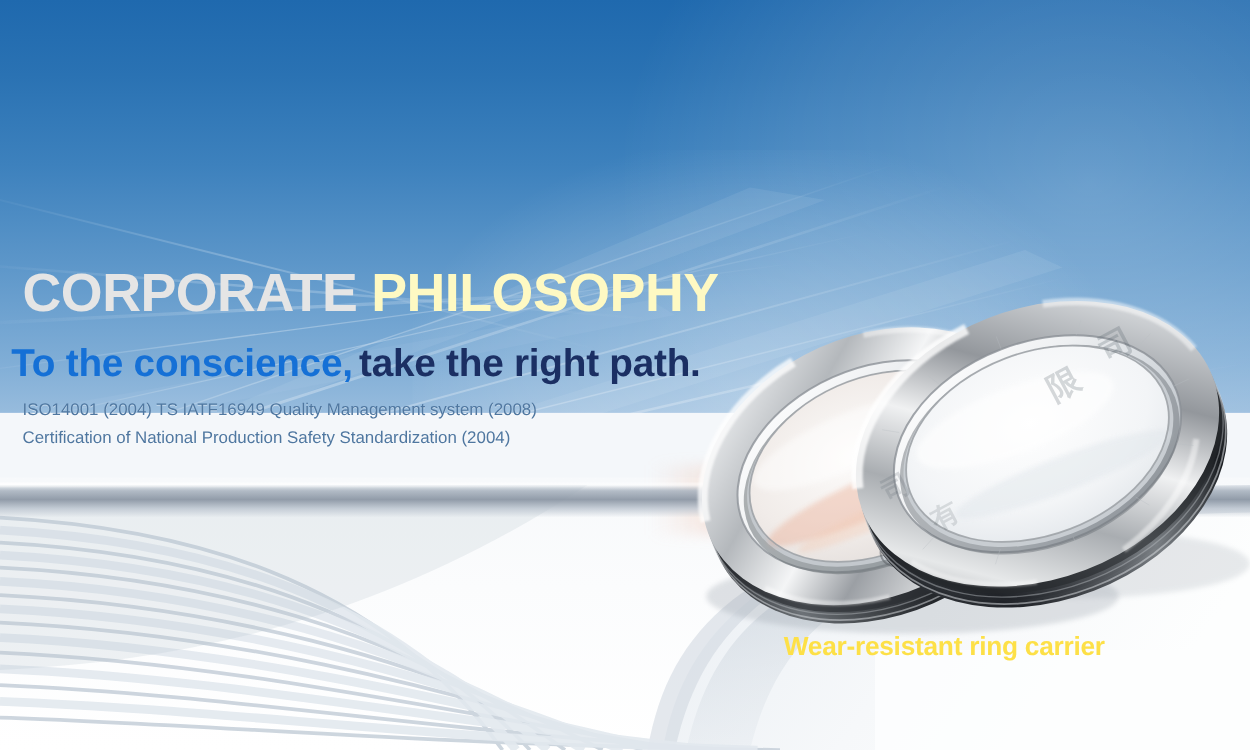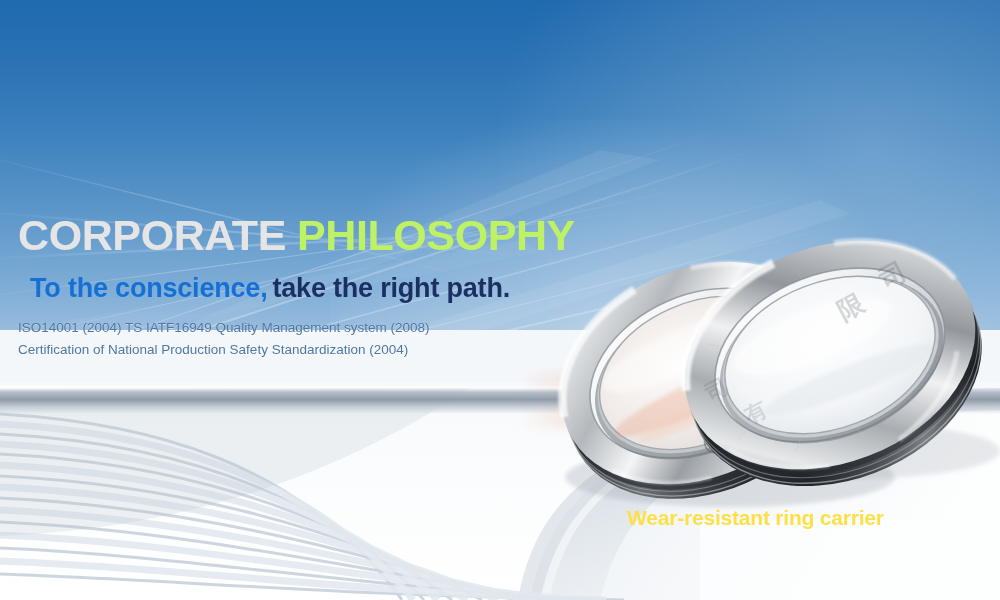--- a/index.html
+++ b/index.html
@@ -115,26 +115,26 @@
   .headline {
     position: absolute;
     left: 18px; top: 214px;
     font-size: 43px;
     font-weight: 700;
     letter-spacing: -0.4px;
     line-height: 1;
     white-space: nowrap;
   }
   .headline .w1 { color: #e5e5e5; }
-  .headline .w2 { color: #bef264; margin-left: 11px; }
+  .headline .w2 { color: #fef9c3; margin-left: 11px; }
 
   .subhead {
     position: absolute;
-    left: 30px; top: 275px;
-    font-size: 27px;
+    left: 9px; top: 275px;
+    font-size: 31px;
     font-weight: 700;
     letter-spacing: -0.2px;
     line-height: 1;
     white-space: nowrap;
   }
   .subhead .s1 { color: #1570d6; }
   .subhead .s2 { color: #1b2f63; margin-left: 5px; }
 
   .certs {
     position: absolute;

